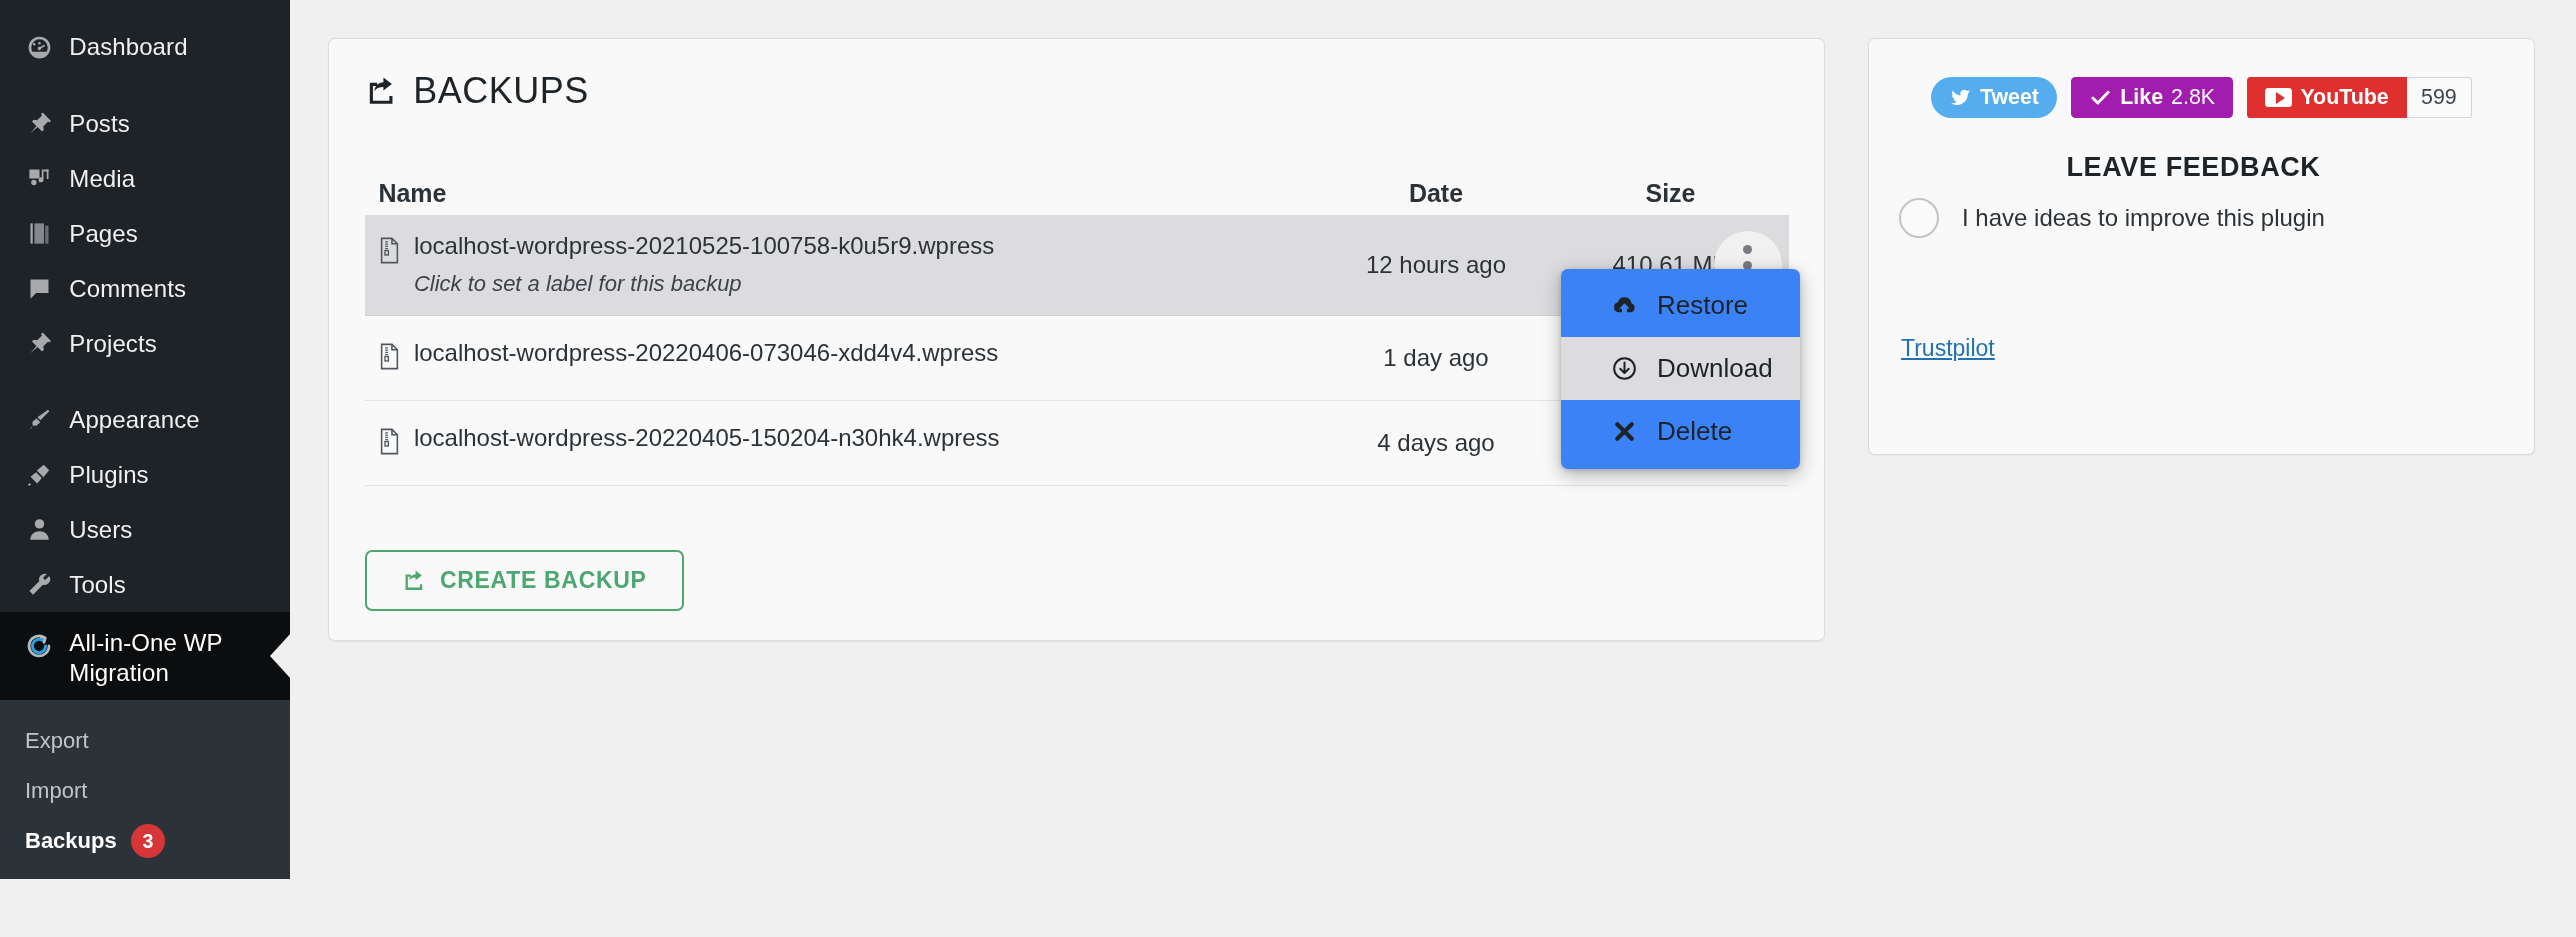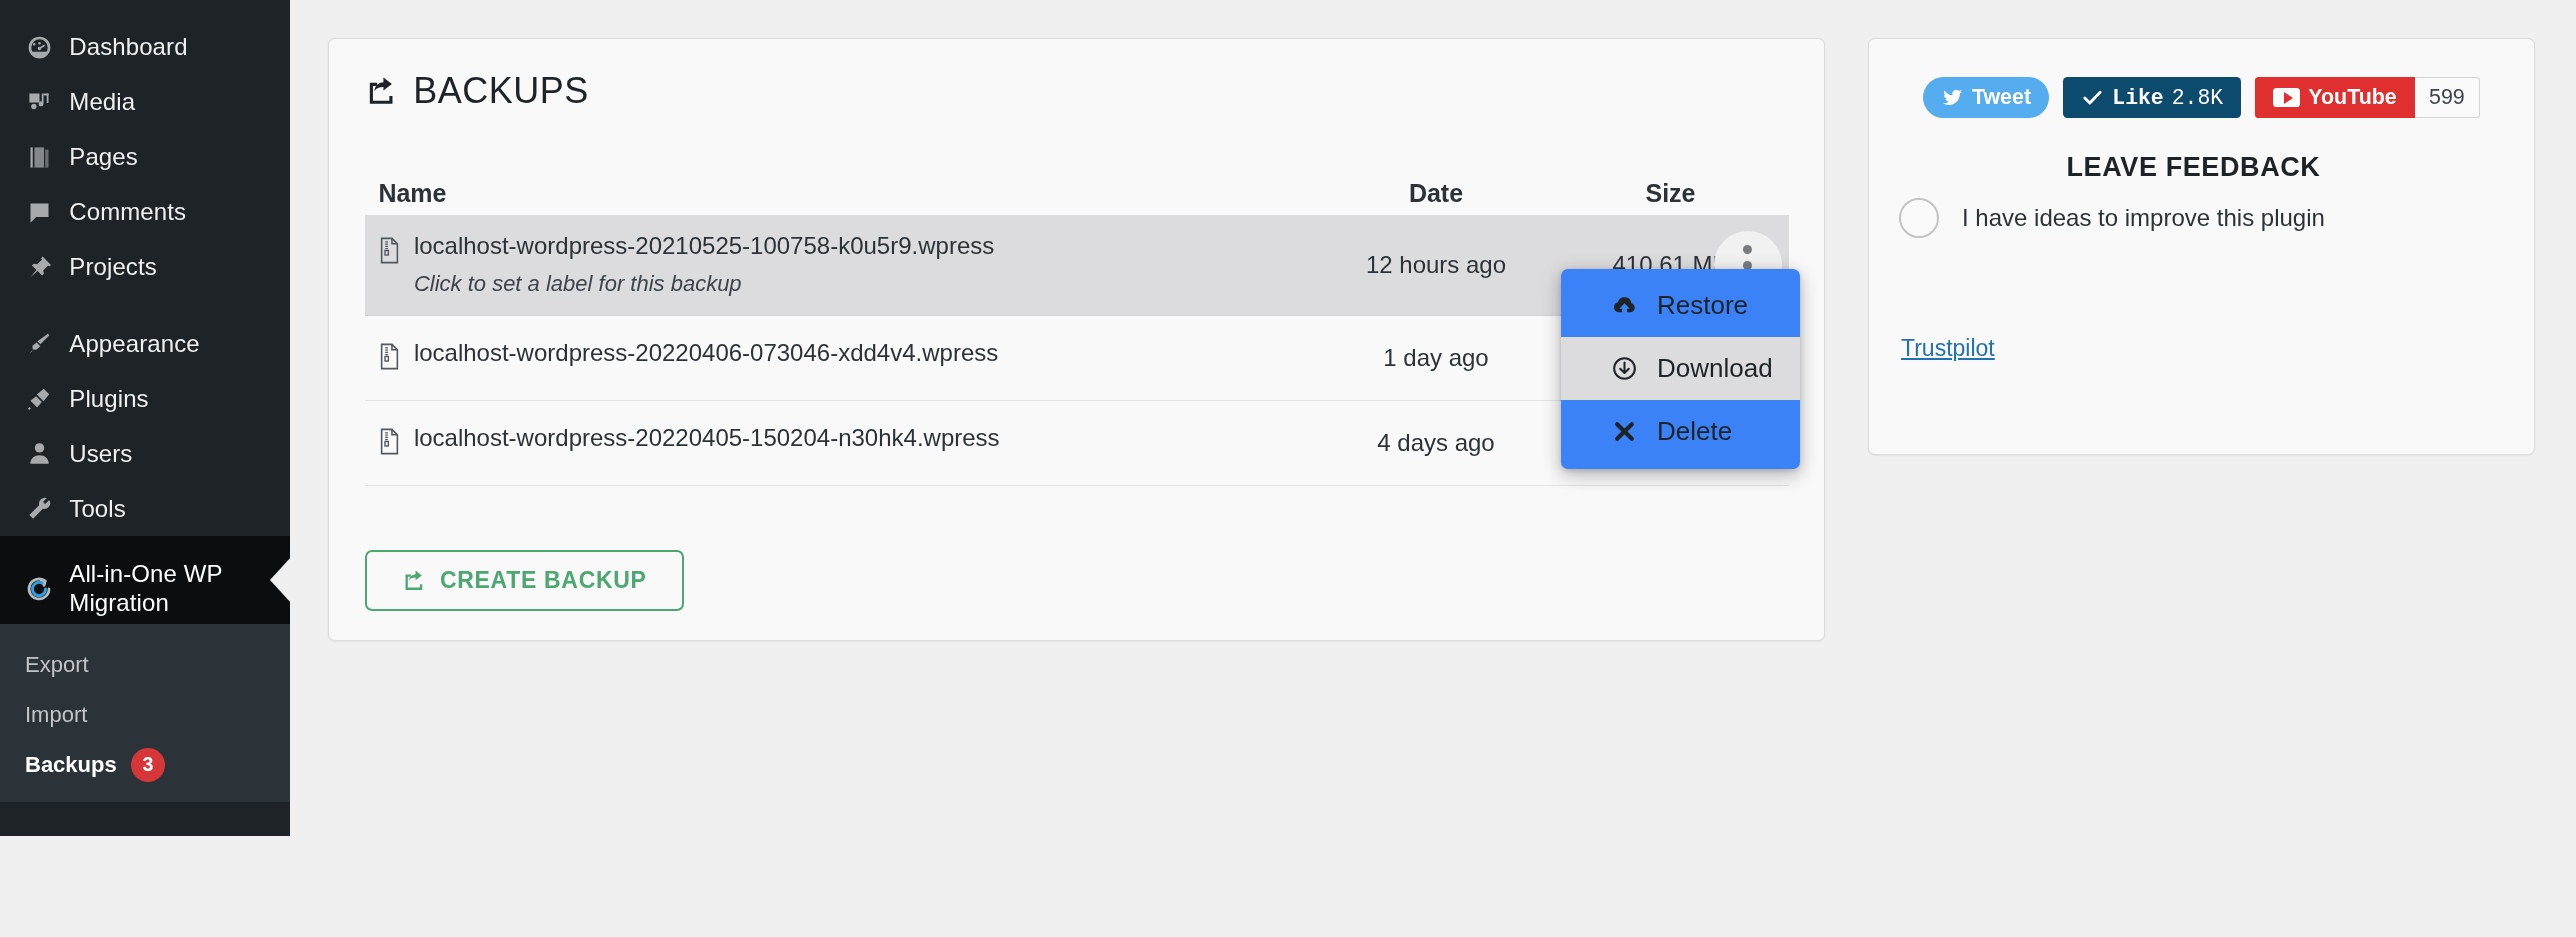--- a/index.html
+++ b/index.html
@@ -34,21 +34,21 @@
     width: 32px; height: 32px;
     display: flex; align-items: center; justify-content: center;
     flex: 0 0 32px;
     color: #a7aaad;
   }
   .menu-item .micon svg { display: block; }
 
   .menu-item.active {
     background: #0c0d0e;
     height: 88px;
-    align-items: center;
+    align-items: flex-start;
     padding-top: 16px;
     color: #fff;
     font-weight: 400;
   }
   .menu-item.active .micon { margin-top: 1.8px; }
   .menu-item.active .mlabel { max-width: 188px; line-height: 1.22; }
   .menu-item.active .notch {
     position: absolute; right: -0.9px; top: 50%;
     transform: translateY(-50%);
     width: 0; height: 0;
@@ -188,21 +188,21 @@
   .social-row {
     position: absolute; left: 0; right: 0; top: 38px;
     display: flex; justify-content: center; align-items: center; gap: 14.3px;
   }
   .sbtn {
     display: flex; align-items: center; gap: 8px;
     height: 41px; padding: 0 18px;
     font-size: 21.4px; font-weight: bold; color: #fff;
   }
   .sbtn-tweet { background: #55acee; border-radius: 20.5px; }
-  .sbtn-like  { background: #0c4a6e; border-radius: 4.5px; font-family: Liberation Mono, monospace; }
+  .sbtn-like  { background: #a21caf; border-radius: 4.5px; }
   .yt-group { display: flex; align-items: stretch; }
   .sbtn-yt { background: #e02f2f; border-radius: 3.6px 0 0 3.6px; }
   .yt-count {
     display: flex; align-items: center;
     height: 41px; padding: 0 14.3px;
     background: #fafafa; border: 0.9px solid #d5d5d5; border-left: none;
     border-radius: 0 3.6px 3.6px 0;
     font-size: 21.4px; color: #3c434a;
   }
   .yt-play {
@@ -243,20 +243,28 @@
 
     <div class="menu-item">
       <span class="micon">
         <svg width="29" height="29" viewBox="0 0 24 24" fill="currentColor">
             <path d="M12 3a9 9 0 100 18 9 9 0 000-18zm0 2.2a6.8 6.8 0 016.8 6.8 6.7 6.7 0 01-1 3.5H6.2a6.7 6.7 0 01-1-3.5A6.8 6.8 0 0112 5.2zm-4.4 3a1.1 1.1 0 100 2.2 1.1 1.1 0 000-2.2zM12 7.4a1.1 1.1 0 100 2.2 1.1 1.1 0 000-2.2zm4.6 3.3l-3.3 2.1a1.4 1.4 0 11-.8-1.2l3.4-2.1z"></path>
           </svg>
       </span>
       <span class="mlabel">Dashboard</span>
     </div>
 
+    <div class="menu-item sep-top">
+      <span class="micon">
+        <svg width="27" height="27" viewBox="0 0 24 24" fill="currentColor">
+            <path d="M14.8 2.3l-1.5 1.5 1 1-4.4 4.4-3-.6-1.6 1.6 4 4-5.5 6.5 6.5-5.5 4 4 1.6-1.6-.6-3 4.4-4.4 1 1 1.5-1.5z"></path>
+          </svg>
+      </span>
+      <span class="mlabel">Posts</span>
+    </div>
 
     <div class="menu-item">
       <span class="micon">
         <svg width="27" height="27" viewBox="0 0 24 24" fill="currentColor">
             <path d="M3 4h9v8H3z"></path>
             <circle cx="7" cy="15.5" r="2.4"></circle>
             <path d="M14 4h1.6v9.2a2.2 2.2 0 11-1.6-2.1z"></path>
             <path d="M15.6 4H20v1.8h-4.4z"></path>
             <path d="M18.4 4H20v8.4h-1.6z"></path>
           </svg>

